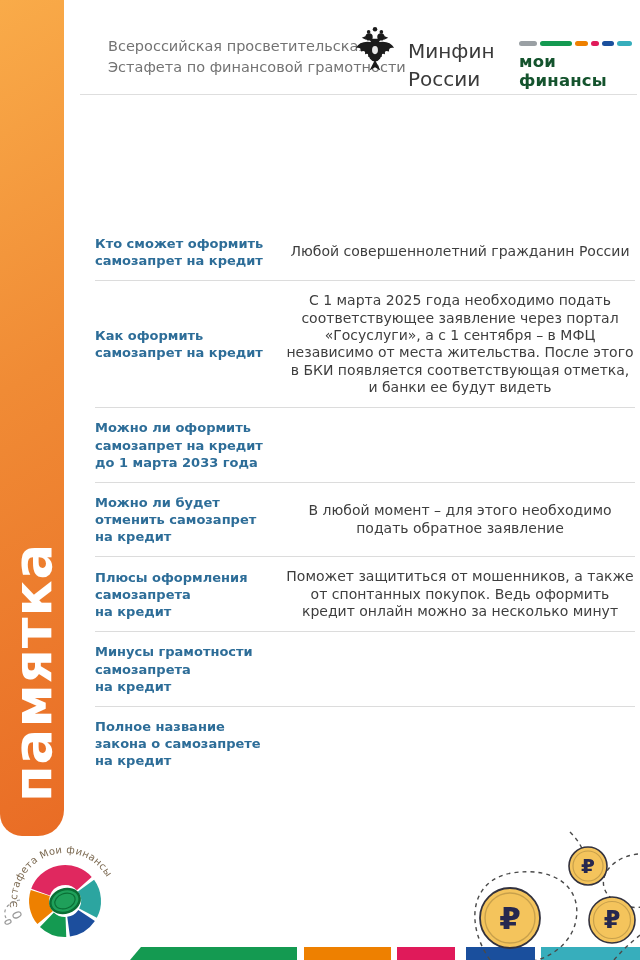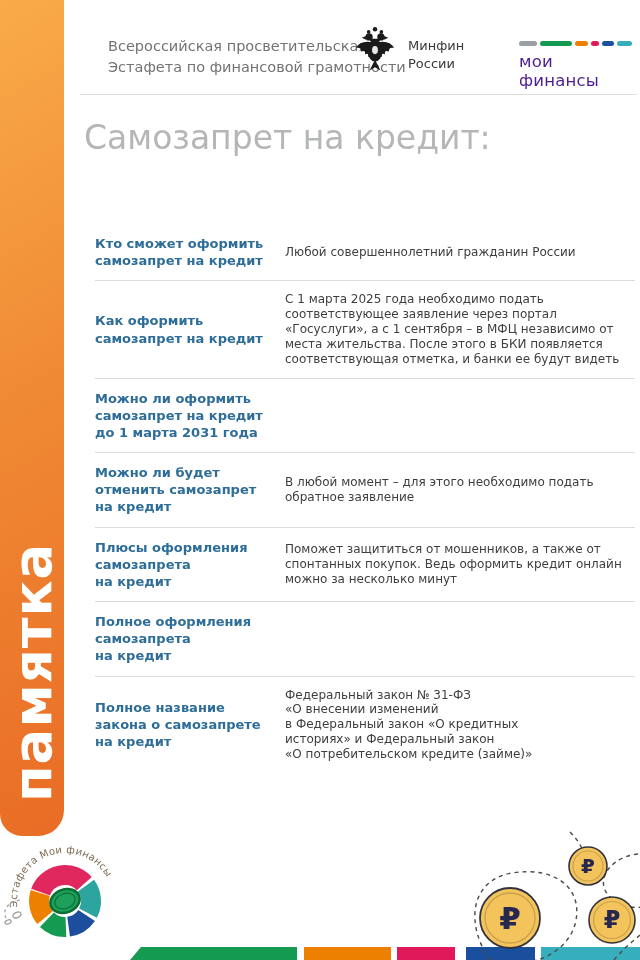--- a/index.html
+++ b/index.html
@@ -9,43 +9,43 @@
   
   .band{position:absolute;left:0;top:0;width:64px;height:836px;z-index:2;
         background:linear-gradient(150deg,#f9ab49 0%,#f08b35 45%,#e96c25 100%);
         border-radius:0 0 26px 22px;}
   .band-label{position:absolute;left:2px;top:802px;transform:rotate(-90deg);transform-origin:0 0;
         font-size:53px;font-weight:bold;color:#ffffff;letter-spacing:1px;white-space:nowrap;z-index:3;}
 
   
   .program{position:absolute;left:84px;top:36px;font-size:14.5px;line-height:1.48;color:#737373;white-space:pre-line;margin-left:24px;}
   .eagle{position:absolute;left:352px;top:26px;width:46px;height:50px;}
-  .ministry{position:absolute;left:408px;top:37px;font-size:13px;line-height:1.42;color:#3a3a3a;white-space:pre-line;}
+  .ministry{position:absolute;left:408px;top:37px;font-size:20px;line-height:1.42;color:#3a3a3a;white-space:pre-line;}
   .myfin{position:absolute;left:519px;top:41px;width:116px;}
   .dashes{display:flex;align-items:center;height:5px;margin-bottom:6px;}
   .dash{height:5px;border-radius:2.5px;margin-right:3px;}
   .d-gray{width:18px;background:#9aa0a4;}
   .d-green{width:32px;background:#149a51;}
   .d-orange{width:13px;background:#ee8000;}
   .d-crimson{width:8px;background:#e01a5a;}
   .d-blue{width:12px;background:#1a4f9d;}
   .d-teal{width:15px;background:#37aebc;}
-  .myfin-text{font-size:16.5px;font-weight:normal;color:#4c1d95;letter-spacing:.2px;}
+  .myfin-text{font-size:16.5px;font-weight:bold;color:#14532d;letter-spacing:.2px;}
   .hdr-divider{position:absolute;left:80px;top:94px;width:557px;height:1px;background:#dedede;}
 
   
   .page-title{position:absolute;left:84px;top:116px;font-size:33px;line-height:1.34;color:#b5b6b8;font-weight:500;}
 
   
   .qa-table{position:absolute;left:95px;top:224px;width:540px;}
   .row{display:grid;grid-template-columns:172px 1fr;column-gap:18px;align-items:center;
        padding:11px 0;border-bottom:1px solid #dcdcdc;}
   .row:last-child{border-bottom:none;}
   .q{color:#2d6d98;font-weight:600;font-size:13px;line-height:1.32;white-space:pre-line;}
-  .a{color:#3e3e3e;font-size:12px;line-height:1.24;white-space:pre-line;}
+  .a{color:#3e3e3e;font-size:14px;line-height:1.24;white-space:pre-line;text-align:center;}
   .hl{color:#29a27b;font-weight:600;}
 
   
   .seg{position:absolute;bottom:0;height:13px;z-index:1;}
   .s-green{left:130px;width:167px;background:#149a51;clip-path:polygon(11px 0,100% 0,100% 100%,0 100%);}
   .s-orange{left:304px;width:87px;background:#ee8000;}
   .s-crimson{left:397px;width:58px;background:#e01a5a;}
   .s-blue{left:466px;width:69px;background:#1a4f9d;}
   .s-teal{left:541px;width:99px;background:#37aebc;}
 
@@ -93,65 +93,59 @@
       <div class="dash d-crimson"></div>
       <div class="dash d-blue"></div>
       <div class="dash d-teal"></div>
     </div>
     <div class="myfin-text">мои финансы</div>
   </div>
 
   <div class="hdr-divider"></div>
 
   <div class="page-title">
-    <div>Самозапрет на кредит:</div>
   </div>
 
   <div class="qa-table">
     <div class="row">
       <div class="q">Кто сможет оформить
 самозапрет на кредит</div>
       <div class="a"><span>Любой совершеннолетний гражданин России</span><span class="hl"></span></div>
     </div>
     <div class="row">
       <div class="q">Как оформить
 самозапрет на кредит</div>
       <div class="a"><span>С 1 марта 2025 года необходимо подать соответствующее заявление через портал «Госуслуги», а с 1 сентября – в МФЦ независимо от места жительства. После этого в БКИ появляется соответствующая отметка, и банки ее будут видеть</span><span class="hl"></span></div>
     </div>
     <div class="row">
       <div class="q">Можно ли оформить
 самозапрет на кредит
-до 1 марта 2031 года</div>
+до 1 марта 2033 года</div>
     </div>
     <div class="row">
       <div class="q">Можно ли будет
 отменить самозапрет
 на кредит</div>
       <div class="a"><span>В любой момент –  для этого необходимо подать обратное заявление</span><span class="hl"></span></div>
     </div>
     <div class="row">
       <div class="q">Плюсы оформления
 самозапрета
 на кредит</div>
       <div class="a"><span>Поможет защититься от мошенников, а также от спонтанных покупок. Ведь оформить кредит онлайн можно за несколько минут</span><span class="hl"></span></div>
     </div>
     <div class="row">
-      <div class="q">Полное оформления
+      <div class="q">Минусы грамотности
 самозапрета
 на кредит</div>
     </div>
     <div class="row">
       <div class="q">Полное название
 закона о самозапрете
 на кредит</div>
-      <div class="a"><span>Федеральный закон № 31-ФЗ
-«О внесении изменений
-в Федеральный закон  «О кредитных
-историях» и Федеральный закон
-«О потребительском кредите (займе)»</span><span class="hl"></span></div>
     </div>
   </div>
 
   <div class="seg s-green"></div>
   <div class="seg s-orange"></div>
   <div class="seg s-crimson"></div>
   <div class="seg s-blue"></div>
   <div class="seg s-teal"></div>
 
   <svg class="relay-logo" viewBox="0 0 160 122">

